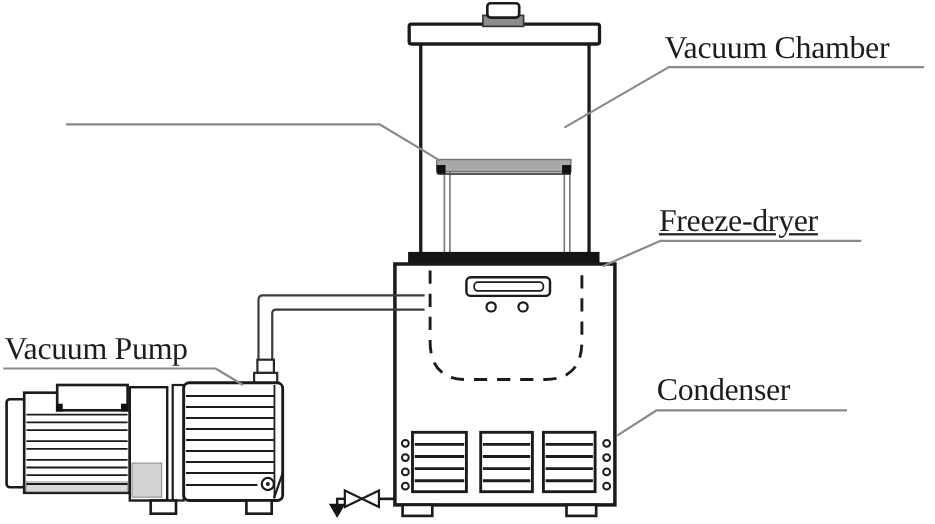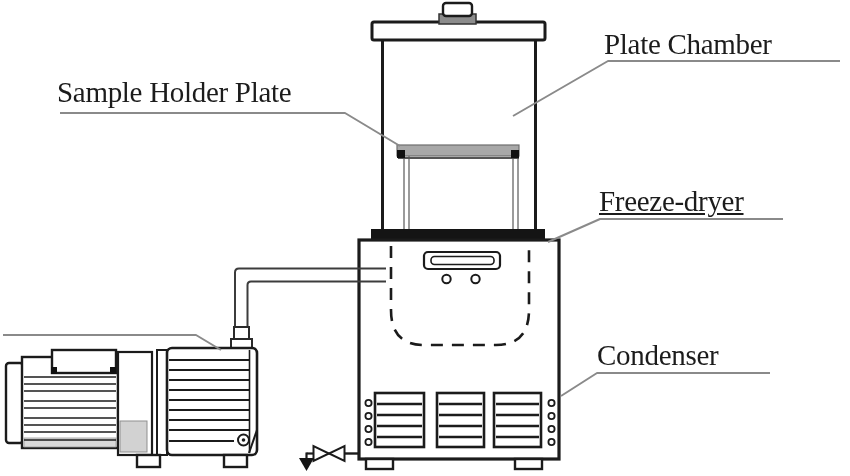--- a/index.html
+++ b/index.html
@@ -164,21 +164,21 @@
 
     <g fill="none" stroke="#8a8a8a" stroke-width="2" stroke-linejoin="round">
       <path d="M840,61 L608,61 L513,116"></path>
       <path d="M60,113 L345,113 L400,146"></path>
       <path d="M783,219 L600,219 L548,242"></path>
       <path d="M770,373 L597,373 L561,396"></path>
       <path d="M3,335 L196,335 L221,350"></path>
     </g>
   </svg>
 
-  <div class="label lbl-vacuum-chamber">Plate Chamber</div>
+  <div class="label lbl-vacuum-chamber">Vacuum Chamber</div>
 
-  <div class="label lbl-sample-holder">Sample Holder Plate</div>
 
   <div class="label lbl-freeze-dryer">Freeze-dryer</div>
 
   <div class="label lbl-condenser">Condenser</div>
 
+  <div class="label lbl-vacuum-pump">Vacuum Pump</div>
 </div>
 
 </body></html>

